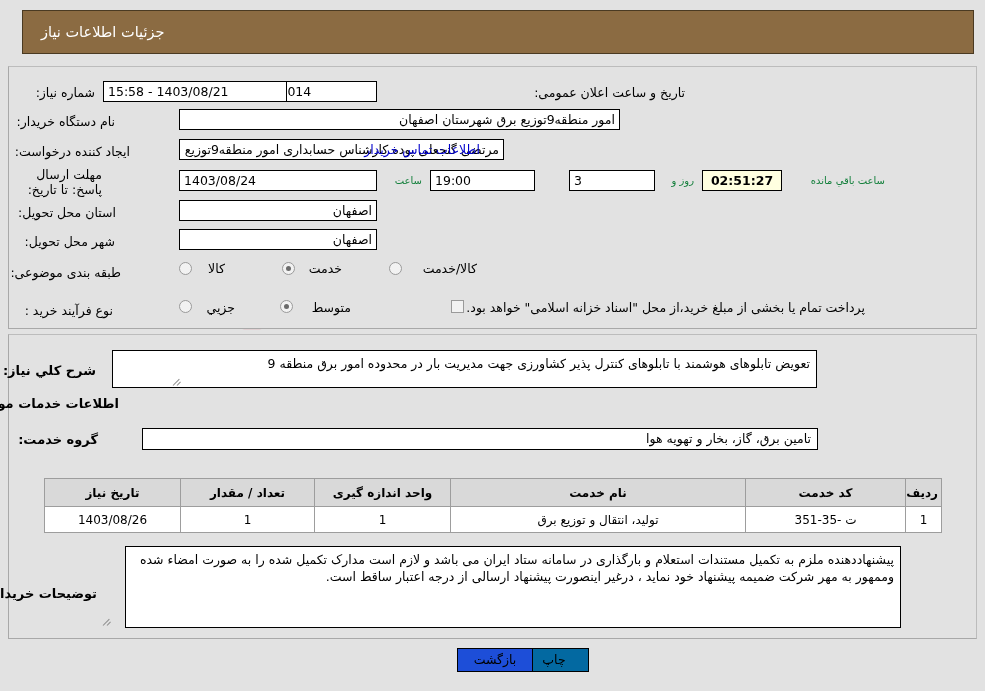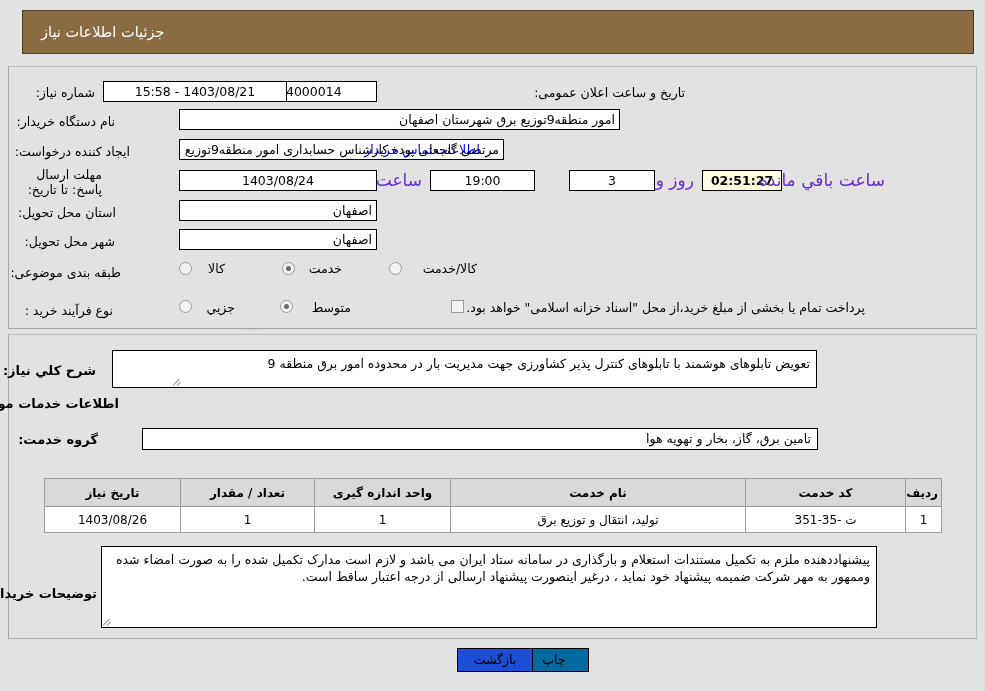--- a/index.html
+++ b/index.html
@@ -96,28 +96,28 @@
     border: 1px solid #000000;
     height: 21px;
     font-size: 12.5px;
     color: #000;
     line-height: 19px;
     padding: 0 4px;
     overflow: hidden;
     white-space: nowrap;
     z-index: 3;
   }
-  .fld.center { text-align: center; }
+  .fld.center { text-align: left; }
   .fld.right  { text-align: right; }
   .fld.cream  { background: #ffffe0; text-align: center; font-weight: bold; }
 
   .inline-txt {
     position: absolute;
-    font-size: 17px;
-    color: #6d28d9;
+    font-size: 10px;
+    color: #15803d;
     line-height: 21px;
     white-space: nowrap;
     z-index: 3;
   }
 
   .link {
     position: absolute;
     font-size: 12.5px;
     color: #0000cc;
     line-height: 21px;
@@ -345,21 +345,21 @@
         <td>ت -35-351</td>
         <td>تولید، انتقال و توزیع برق</td>
         <td>1</td>
         <td>1</td>
         <td>1403/08/26</td>
       </tr>
     </tbody>
   </table>
 
   <div class="lbl lbl-bold" style="right:888px; top:586px; width:92px;">توضیحات خریدار:</div>
-  <div class="ta" style="right:108px; top:546px; width:776px; height:82px;">پیشنهاددهنده ملزم به تکمیل مستندات استعلام و بارگذاری در سامانه ستاد ایران می باشد و لازم است مدارک تکمیل شده را به صورت امضاء شده وممهور به مهر شرکت ضمیمه پیشنهاد خود نماید ، درغیر اینصورت پیشنهاد ارسالی از درجه اعتبار ساقط است.</div>
+  <div class="ta" style="right:84px; top:546px; width:776px; height:82px;">پیشنهاددهنده ملزم به تکمیل مستندات استعلام و بارگذاری در سامانه ستاد ایران می باشد و لازم است مدارک تکمیل شده را به صورت امضاء شده وممهور به مهر شرکت ضمیمه پیشنهاد خود نماید ، درغیر اینصورت پیشنهاد ارسالی از درجه اعتبار ساقط است.</div>
   <div class="ta-grip" style="left:102px; top:616px;">
     <i style="width:9px; left:1px; top:9px; transform:rotate(-45deg);"></i>
     <i style="width:5px; left:5px; top:9px; transform:rotate(-45deg);"></i>
   </div>
 
   <div id="btn-print" class="btn">چاپ</div>
   <div id="btn-back" class="btn">بازگشت</div>
 
 </div>
 

